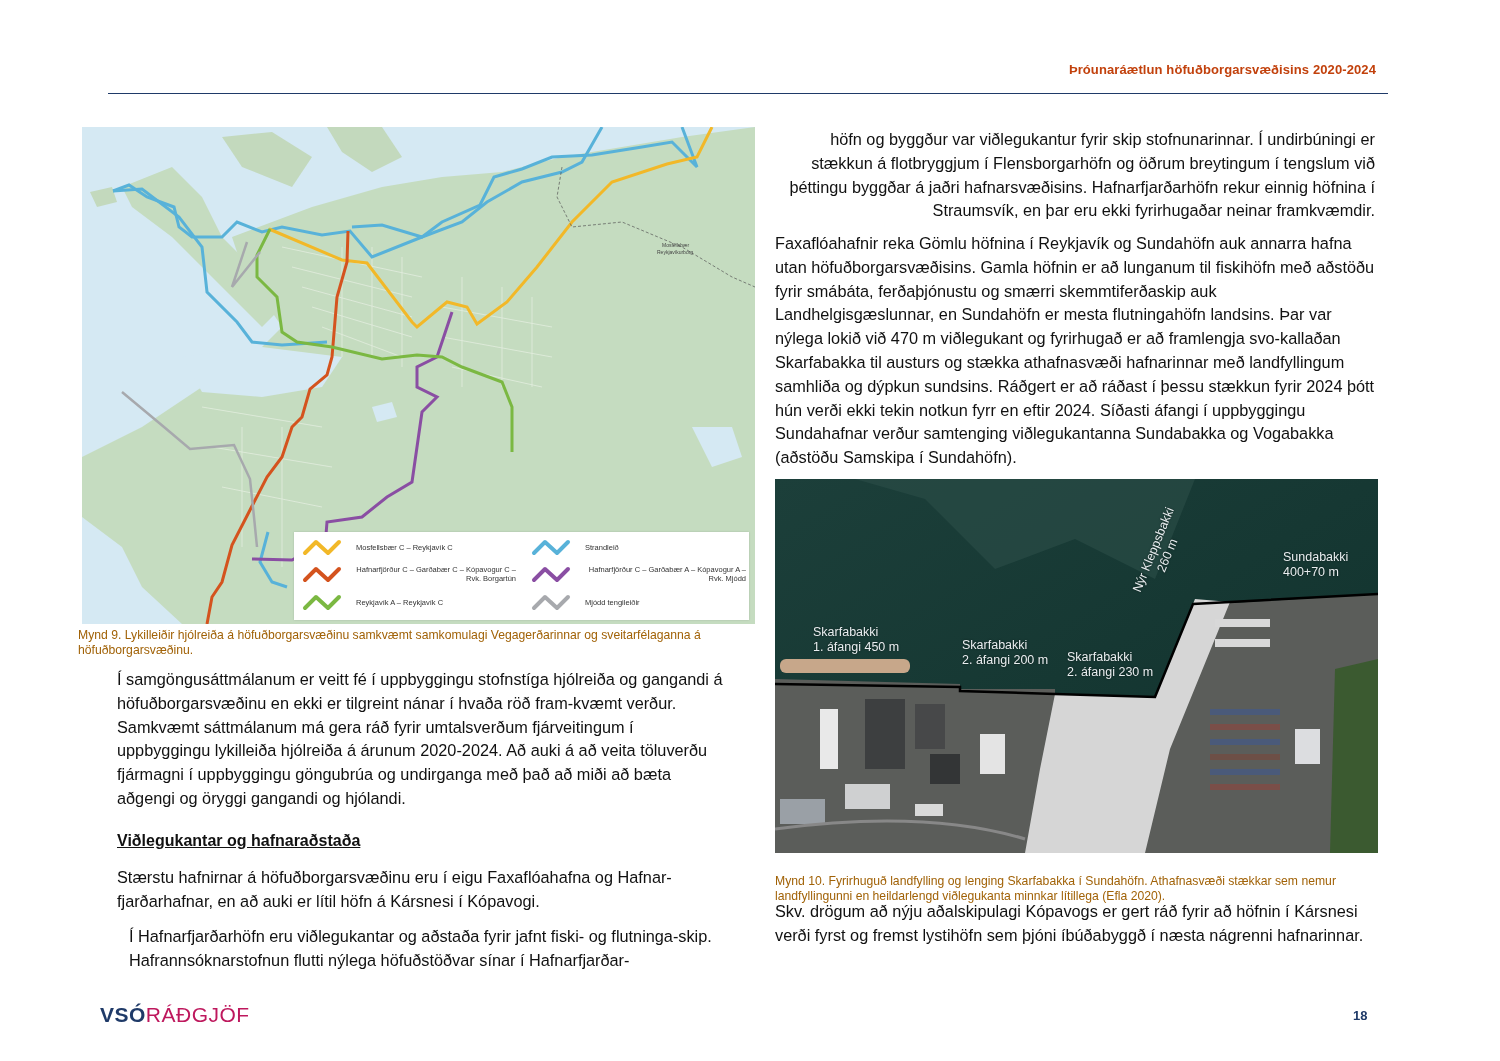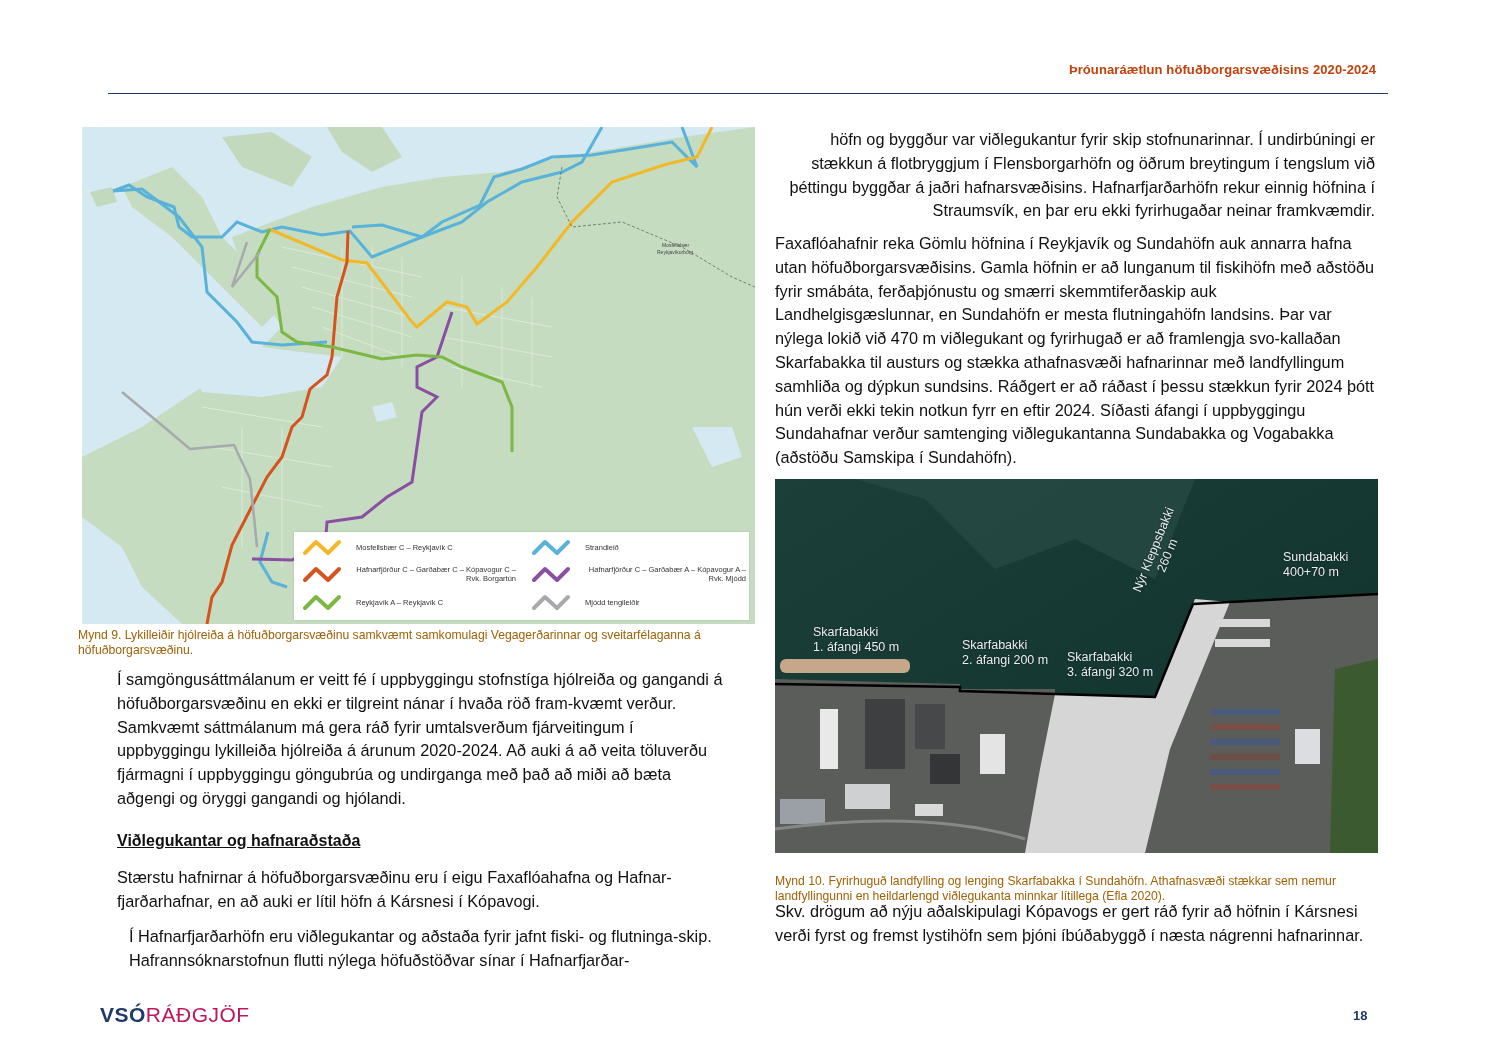--- a/index.html
+++ b/index.html
@@ -172,21 +172,21 @@
   <div class="photo-label" style="left:38px; top:146px;">
     <div>Skarfabakki</div>
     <div>1. áfangi 450 m</div>
   </div>
   <div class="photo-label" style="left:187px; top:159px;">
     <div>Skarfabakki</div>
     <div>2. áfangi 200 m</div>
   </div>
   <div class="photo-label" style="left:292px; top:171px;">
     <div>Skarfabakki</div>
-    <div>3. áfangi 320 m</div>
+    <div>2. áfangi 230 m</div>
   </div>
   <div class="photo-label" style="left:355px; top:110px; transform: rotate(-68deg); transform-origin: left top; white-space: nowrap; text-align:center;">
     <div>Nýr Kleppsbakki</div>
     <div>260 m</div>
   </div>
   <div class="photo-label" style="left:508px; top:71px;">
     <div>Sundabakki</div>
     <div>400+70 m</div>
   </div>
 </div>

